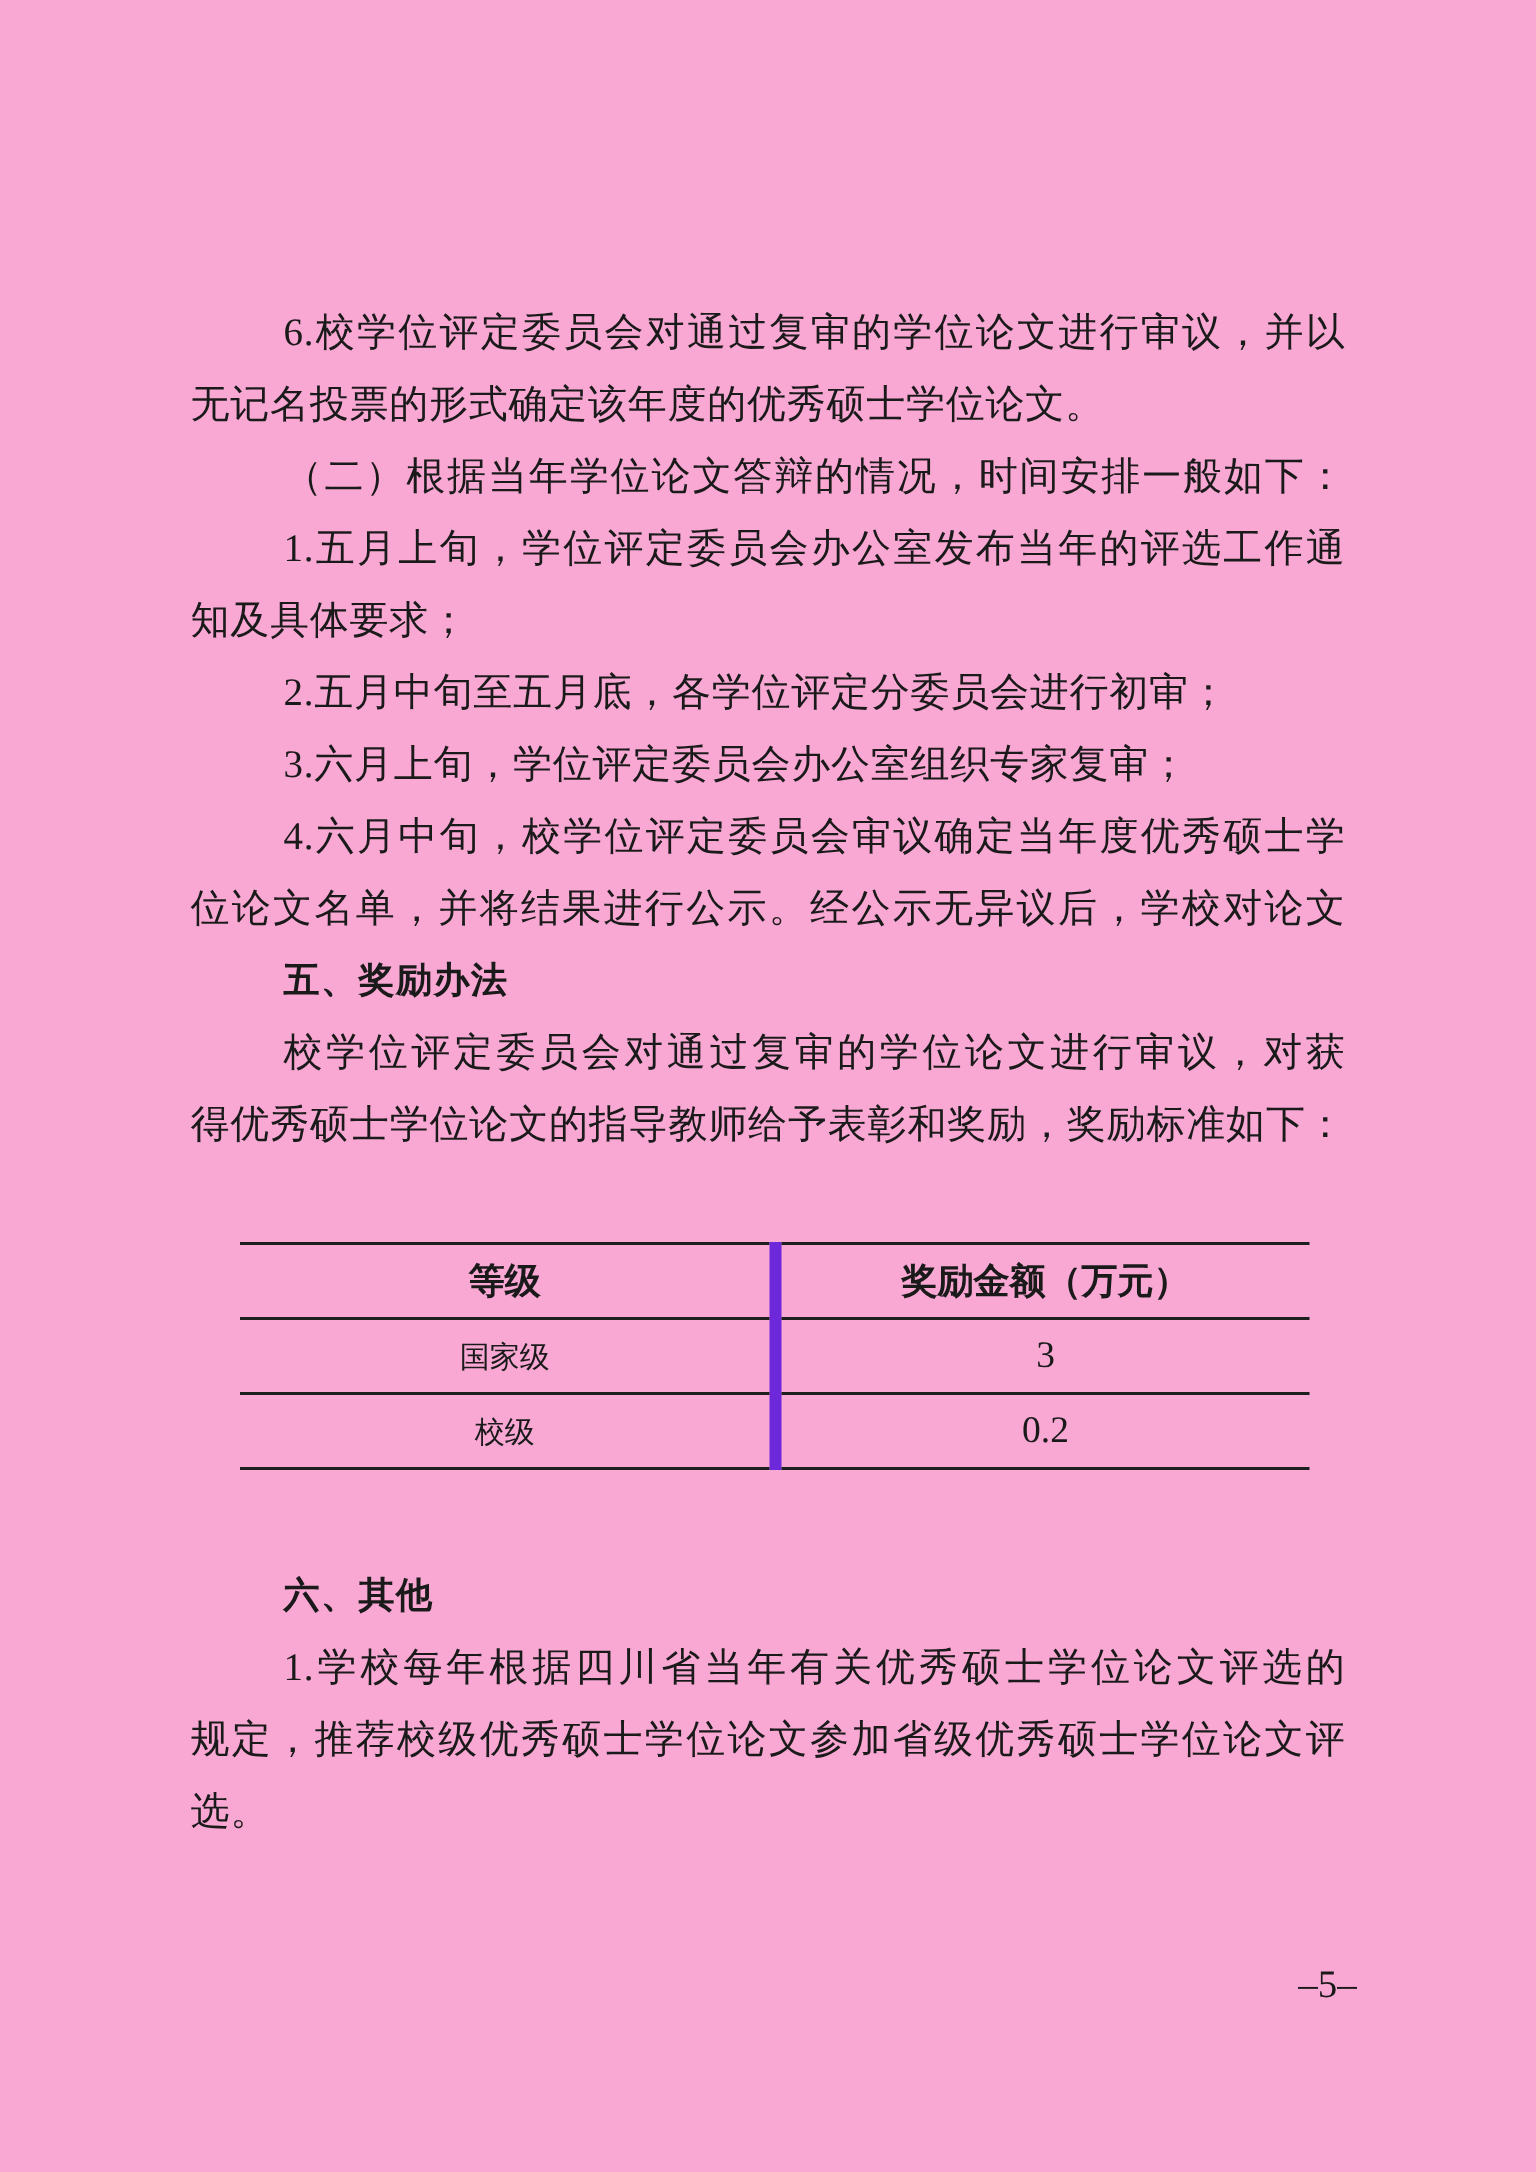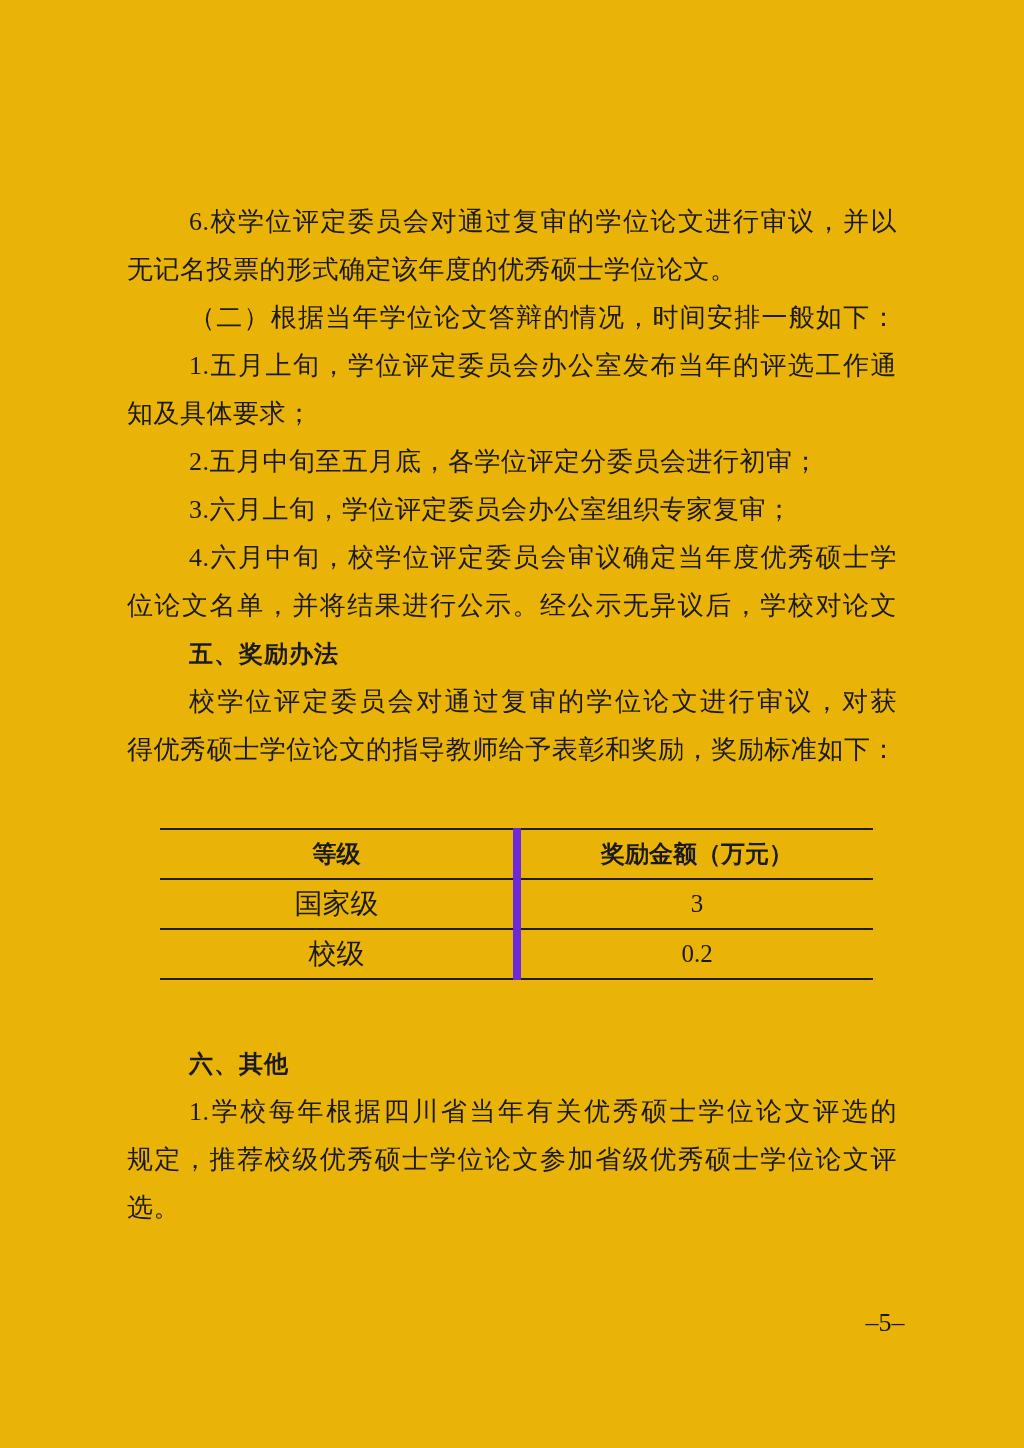--- a/index.html
+++ b/index.html
@@ -1,21 +1,21 @@
 <!DOCTYPE html>
 <html><head>
 <meta charset="utf-8">
 <style>
   * { margin: 0; padding: 0; box-sizing: border-box; }
   html, body { background: #ffffff; }
   .page {
     position: relative;
     width: 1024px;
     height: 1448px;
-    background: #eab308;
+    background: #f9a8d4;
     overflow: hidden;
     font-family: "Liberation Serif", "DejaVu Serif", serif;
     color: #1a1a1a;
   }
   .textblock {
     position: absolute;
     left: 127px;
     width: 770px;
   }
   .tb-main { top: 198px; }
@@ -46,21 +46,21 @@
     top: 828px;
     width: 713px;
     border-collapse: collapse;
     table-layout: fixed;
   }
   .reward-table tr { height: 50px; }
   .reward-table td, .reward-table th {
     border-bottom: 2px solid #1f1f1f;
     text-align: center;
     vertical-align: middle;
-    font-size: 28px;
+    font-size: 20px;
     padding: 0;
   }
   .reward-table tr:first-child td, .reward-table tr:first-child th {
     border-top: 2px solid #1f1f1f;
   }
   .reward-table .col-level { width: 357px; border-right: 8px solid #6d28d9; }
   .reward-table .col-amount { width: 356px; text-align: center; }
   .reward-table th {
     font-family: "Liberation Sans", "DejaVu Sans", sans-serif;
     font-weight: bold;

